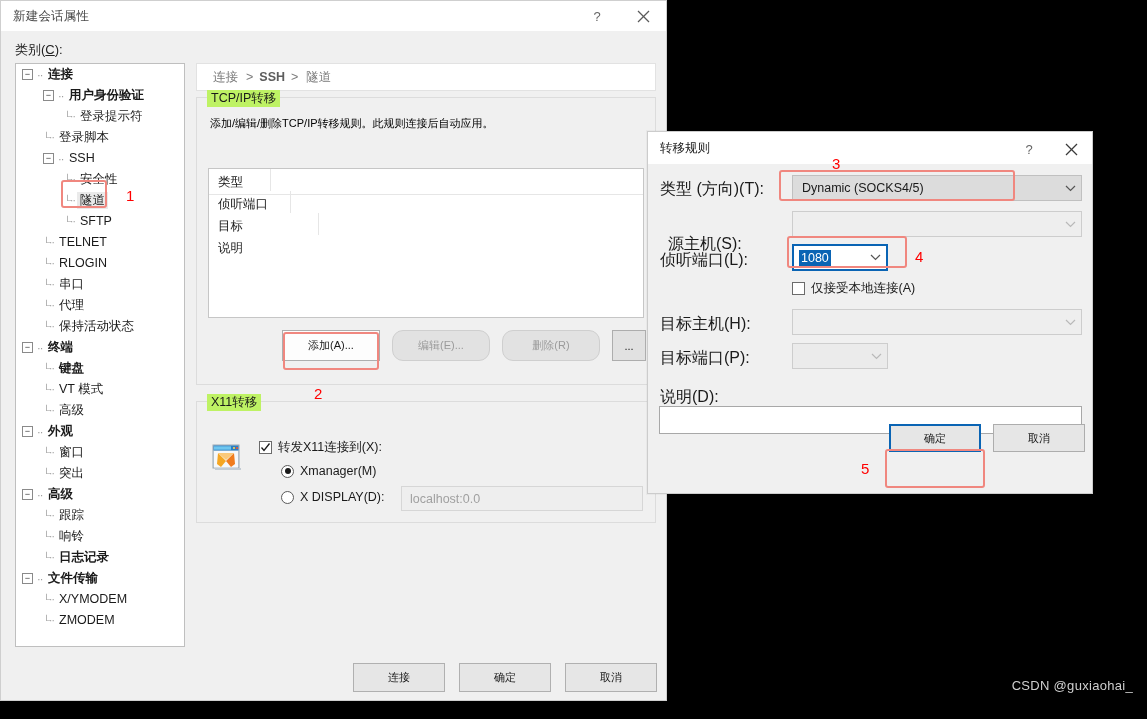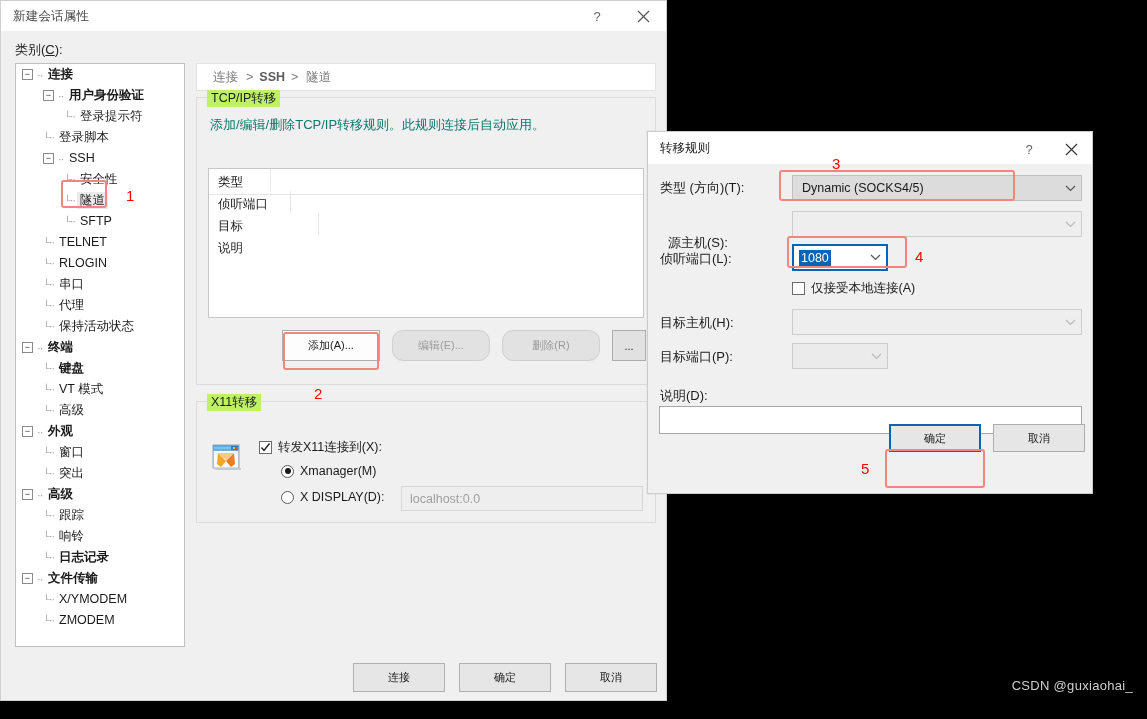--- a/index.html
+++ b/index.html
@@ -66,21 +66,21 @@
 
   .group { position: absolute; border: 1px solid #dcdcdc; }
   .group > .glabel {
     position: absolute; top: -8px; left: 10px; background: #bef264;
     padding: 0 4px; font-size: 12.5px; color: #1a1a1a;
   }
   #grp-tcp { left: 195px; top: 96px; width: 460px; height: 288px; }
   #grp-x11 { left: 195px; top: 400px; width: 460px; height: 122px; }
 
   .desc-text {
-    position: absolute; left: 13px; top: 18px; font-size: 13px; color: #0f766e;
+    position: absolute; left: 13px; top: 18px; font-size: 11px; color: #000000;
   }
   .table {
     position: absolute; left: 11px; top: 70px; width: 436px; height: 150px;
     background: #fff; border: 1px solid #c6c6c6;
   }
   .thead { display: flex; height: 26px; border-bottom: 1px solid #e6e6e6; flex-direction: column; }
   .th {
     font-size: 12.5px; color: #1a1a1a; padding: 5px 0 0 9px;
     border-right: 1px solid #e6e6e6; height: 26px;
   }
@@ -122,21 +122,21 @@
     position: absolute; left: 647px; top: 131px; width: 446px; height: 363px;
     background: #f0f0f0; border: 1px solid #cccccc;
     box-shadow: 0 0 0 1px rgba(0,0,0,.03);
   }
   .dlg-title {
     height: 32px; background: #fff; display: flex; align-items: center; gap: 28px;
   }
   .dlg-title .ttl { padding-left: 12px; font-size: 12.5px; color: #1a1a1a; }
 
   .frow { position: absolute; display: flex; align-items: center; }
-  .flabel { font-size: 13px; color: #1a1a1a; }
+  .flabel { font-size: 16px; color: #1a1a1a; }
   .combo {
     border: 1px solid #cdcdcd; background: #eeeeee; height: 26px;
     display: flex; align-items: center; font-size: 12.5px; color: #1a1a1a;
   }
   .combo .ctext { padding-left: 9px; flex: 1; }
   .combo .arw {
     width: 22px; display: flex; align-items: center; justify-content: center;
     color: #8b8b8b; font-size: 10px;
   }
   .combo.active { background: #dcdcdc; border-color: #c0c0c0; }

